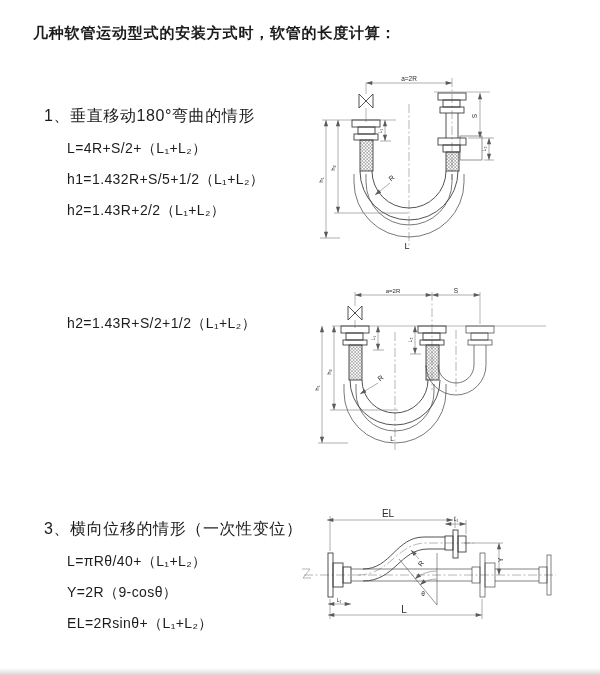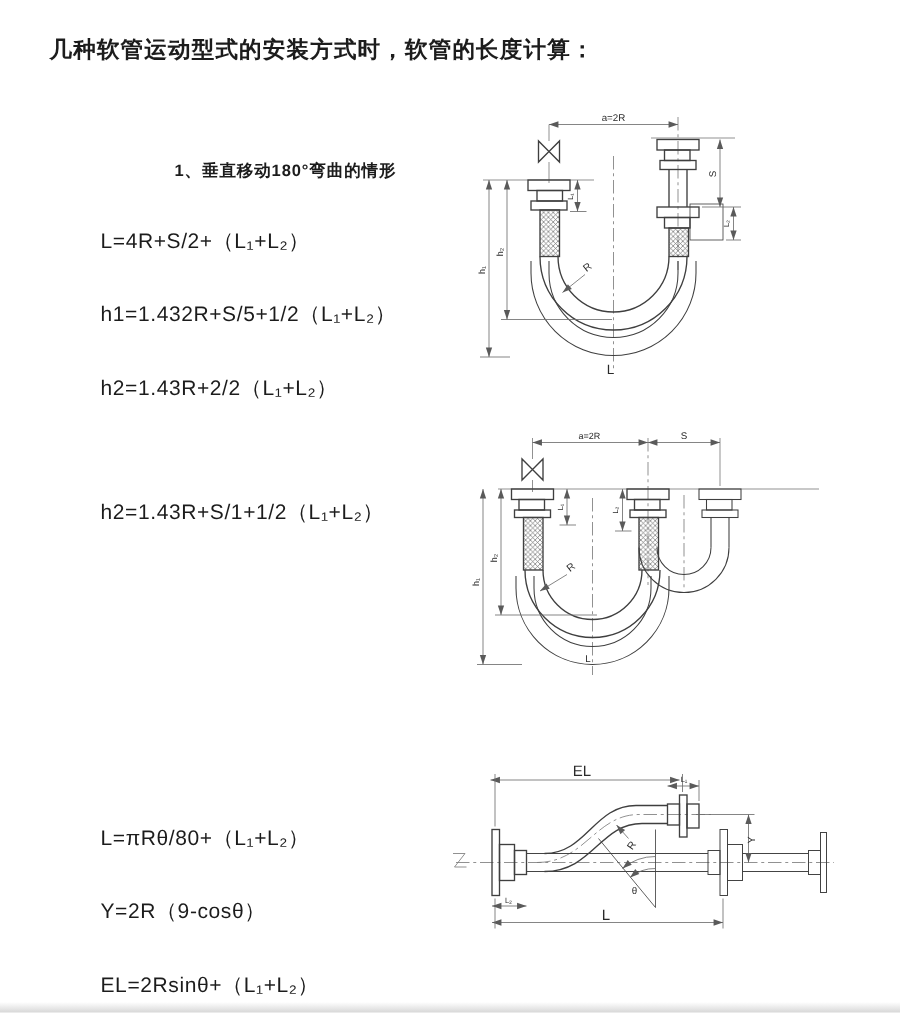--- a/index.html
+++ b/index.html
@@ -9,23 +9,23 @@
     background:#ffffff;
     font-family:"Liberation Sans","DejaVu Sans",sans-serif;
     color:#1c1c1c;
     overflow:hidden;
   }
   .title {
     position:absolute; left:33px; top:24px;
     font-size:15px; font-weight:bold; letter-spacing:0.8px;
   }
   .section { position:absolute; left:44px; }
-  .heading { font-size:11px; font-weight:bold; letter-spacing:0.6px;text-align:right; }
+  .heading { font-size:16px; font-weight:normal; letter-spacing:0.6px; }
   .formula {
-    font-size:14px; margin-left:23px; margin-top:31px;
+    font-size:14px; margin-left:23px; margin-top:13px;
     letter-spacing:0.4px; white-space:nowrap;
   }
   #section-1 { top:106px; }
   #section-2 { top:302px; }
   #section-3 { top:519px; }
   svg.diagram { position:absolute; }
   #diagram-1 { left:308px; top:68px; }
   #diagram-2 { left:312px; top:280px; }
   #diagram-3 { left:298px; top:496px; }
   .bottom-edge {
@@ -111,21 +111,21 @@
     <text x="27" y="100" font-size="6" transform="rotate(-90 27 100)">h₂</text>
     <text x="74" y="63" font-size="5" transform="rotate(-90 74 63)">L₁</text>
     <text x="169" y="48" font-size="6.5" transform="rotate(-90 169 48)">S</text>
     <text x="178" y="81" font-size="5" transform="rotate(-90 178 81)">L₂</text>
     <text x="85" y="112" font-size="7" transform="rotate(-38 85 112)">R</text>
     <text x="99" y="181" font-size="9">L</text>
   </g>
 </svg>
 
 <div class="section" id="section-2">
-  <div class="formula">h2=1.43R+S/1+1/2（L₁+L₂）</div>
+  <div class="formula">h2=1.43R+S/2+1/2（L₁+L₂）</div>
 </div>
 
 <svg class="diagram" id="diagram-2" width="288" height="174" viewBox="0 0 288 174">
 
   <g stroke="#7a7a7a" stroke-width="0.55" fill="none">
     <path d="M83,52 V170" stroke-dasharray="9 2.5 2 2.5"></path>
     <path d="M120,12 V110" stroke-dasharray="9 2.5 2 2.5"></path>
     <path d="M144,50 V112" stroke-dasharray="9 2.5 2 2.5"></path>
     <path d="M168,12 V44"></path>
     <path d="M43,12 V26"></path>
@@ -185,21 +185,22 @@
     <text x="7" y="108" font-size="6" transform="rotate(-90 7 108)">h₁</text>
     <text x="19" y="92" font-size="6" transform="rotate(-90 19 92)">h₂</text>
     <text x="63" y="58" font-size="5" transform="rotate(-90 63 58)">L₁</text>
     <text x="100" y="60" font-size="5" transform="rotate(-90 100 60)">L₂</text>
     <text x="70" y="100" font-size="7" transform="rotate(-38 70 100)">R</text>
     <text x="80" y="161" font-size="6.5">L</text>
   </g>
 </svg>
 
 <div class="section" id="section-3">
-  <div class="formula">L=πRθ/80+（L₁+L₂）</div>
+  <div class="heading">3、横向位移的情形（一次性变位）</div>
+  <div class="formula">L=πRθ/40+（L₁+L₂）</div>
   <div class="formula">Y=2R（9-cosθ）</div>
   <div class="formula">EL=2Rsinθ+（L₁+L₂）</div>
 </div>
 
 <svg class="diagram" id="diagram-3" width="300" height="150" viewBox="0 0 300 150">
 
   <g stroke="#7a7a7a" stroke-width="0.55" fill="none">
     <path d="M6,79 H258" stroke-dasharray="9 2.5 2 2.5"></path>
     <path d="M60,79 C92,79 99,47 128,47 L176,47" stroke-dasharray="9 2.5 2 2.5"></path>
     <path d="M4,73 L12,73 L5,82 L13,82"></path>

